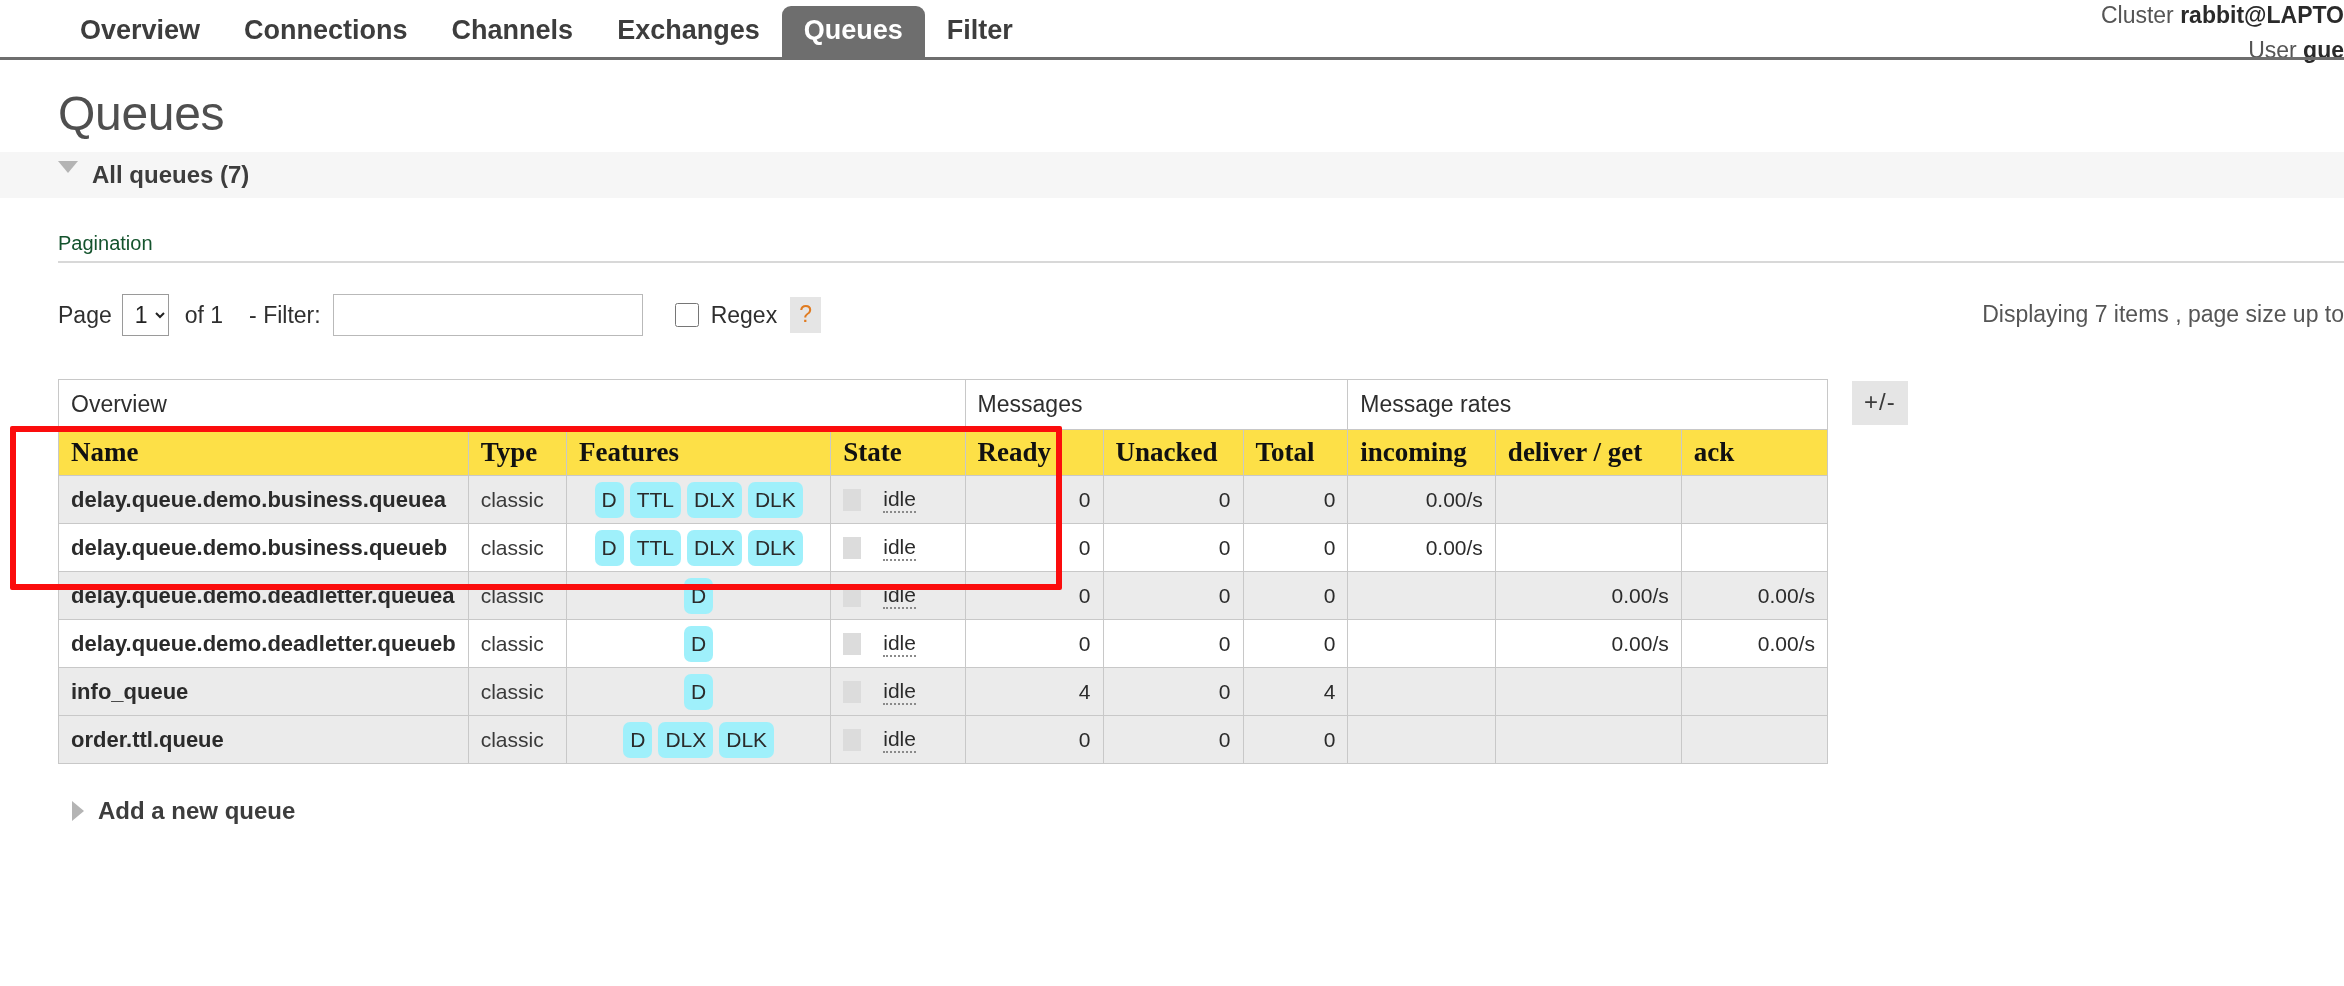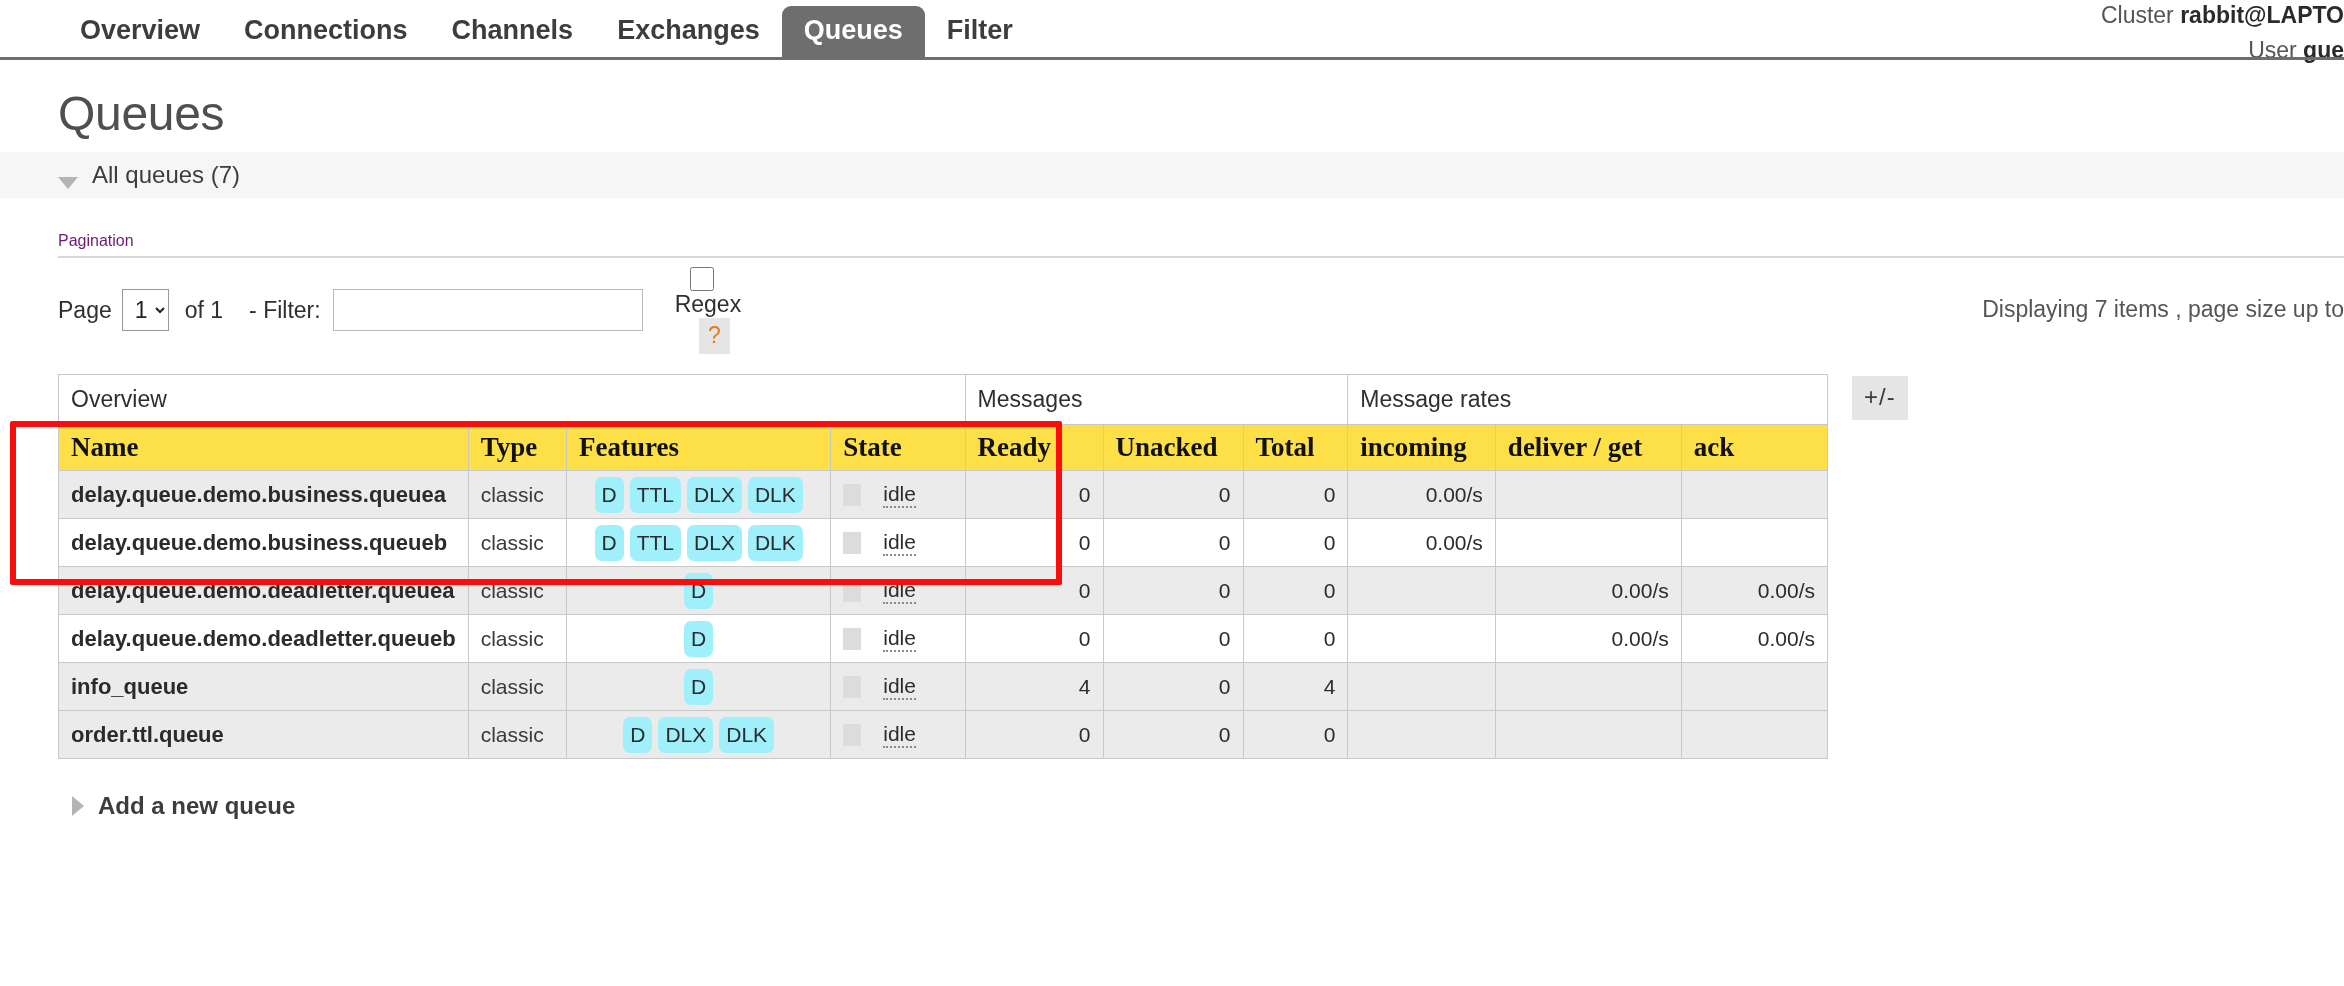--- a/index.html
+++ b/index.html
@@ -70,23 +70,23 @@
     line-height: 1;
     letter-spacing: -0.3px;
   }
 
   
   #all-queues-bar {
     margin: 14px 0 0 0;
     padding: 9px 0 9px 58px;
     background: #f6f6f6;
     font-size: 24px;
-    font-weight: normal;
+    font-weight: bold;
     color: #3d3d3d;
-    display: flex; align-items: flex-end;
+    display: flex; align-items: flex-start;
     width: 100%;
   }
   .tri-down {
     width: 0; height: 0;
     border-left: 10px solid transparent;
     border-right: 10px solid transparent;
     border-top: 12px solid #b4b4b4;
     margin-right: 14px;
     flex: none;
   }
@@ -96,22 +96,22 @@
     border-bottom: 10px solid transparent;
     border-left: 12px solid #b4b4b4;
     margin-right: 14px;
     flex: none;
   }
 
   
   #pagination-section { margin-top: 34px; }
   #pagination-label {
     margin-left: 58px;
-    font-size: 16px;
-    color: #701a75;
+    font-size: 20px;
+    color: #14532d;
   }
   #pagination-rule {
     margin: 6px 0 0 58px;
     height: 2px;
     background: #d8d8d8;
     width: calc(100% - 58px);
   }
   #pagination-controls {
     display: flex;
     align-items: center;
@@ -138,21 +138,20 @@
     width: 310px; height: 42px;
     border: 1px solid #b9b9b9;
     background: #fff;
     font-family: "Liberation Sans", sans-serif;
     font-size: 22px;
     padding: 0 8px;
   }
   .regex-wrap {
     display: flex; align-items: center;
     margin-left: 32px;
-    flex-direction: column;
   }
   input.regex-box {
     width: 24px; height: 24px;
     margin: 0 12px 0 0;
     cursor: pointer;
   }
   .regex-label { font-size: 23px; color: #2f2f2f; }
   .help-badge {
     display: inline-block;
     margin-left: 13px;

